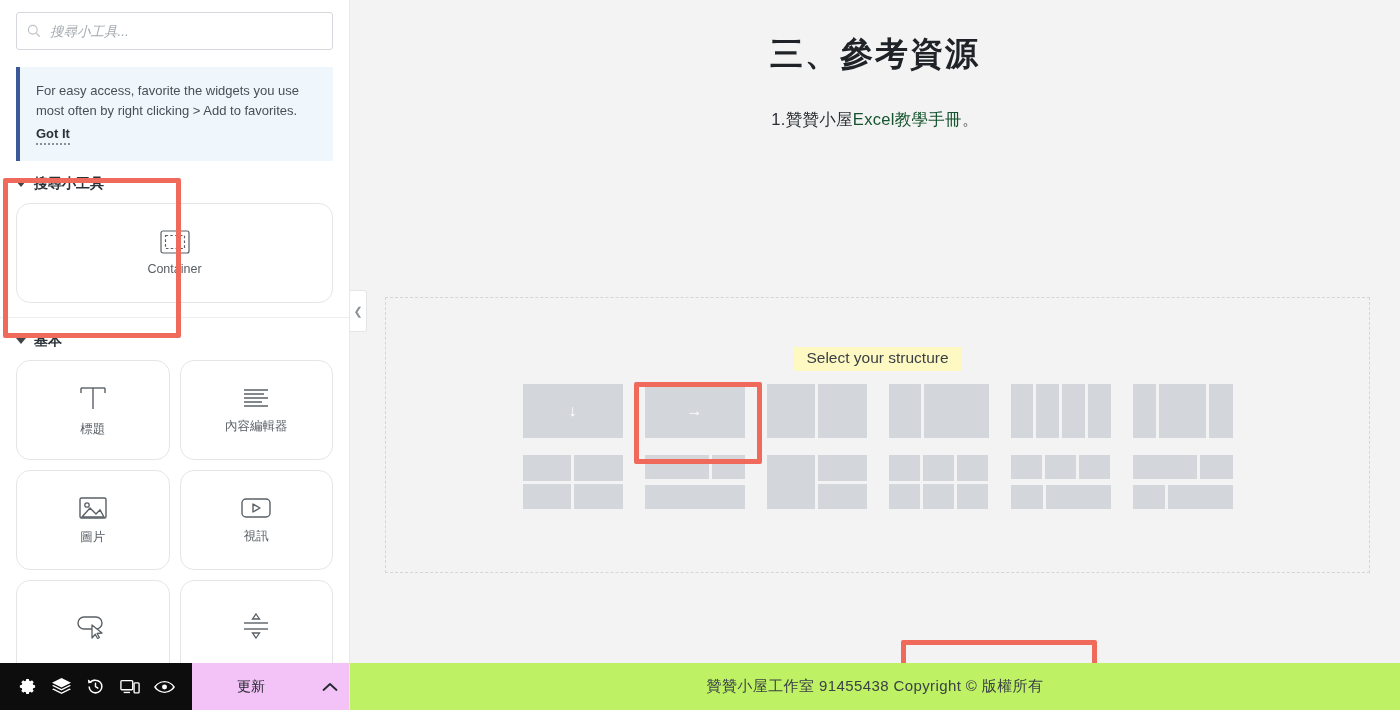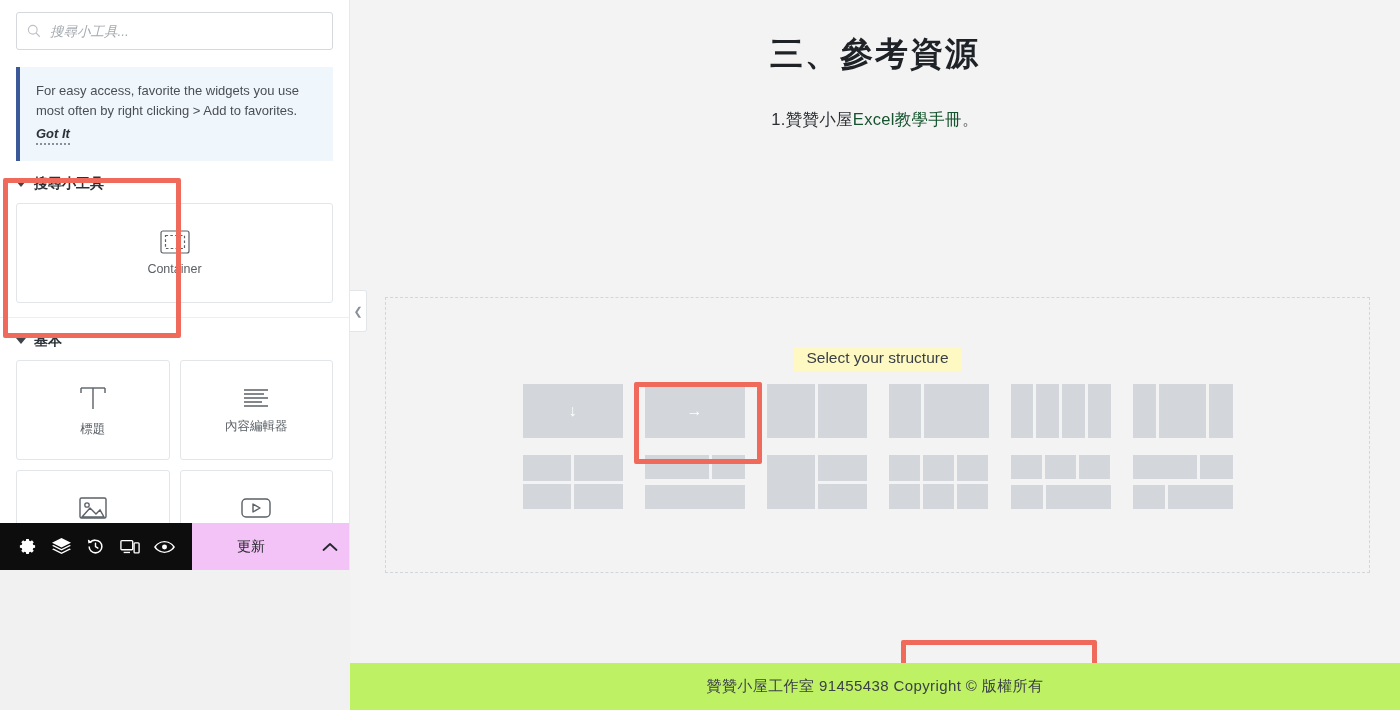--- a/index.html
+++ b/index.html
@@ -5,21 +5,21 @@
   * { box-sizing: border-box; margin: 0; padding: 0; }
   html, body {
     width: 1400px; height: 710px;
     font-family: "Liberation Sans", sans-serif;
     overflow: hidden; background: #f1f1f1;
   }
   .app { display: flex; width: 1400px; height: 710px; position: relative; }
 
   
   .panel {
-    width: 350px; height: 570px; background: #ffffff;
+    width: 350px; height: 710px; background: #ffffff;
     border-right: 1px solid #e6e9ec; position: relative;
     display: flex; flex-direction: column; overflow: hidden;
   }
   .panel-scroll { flex: 1; overflow: hidden; }
 
   .search-wrap { padding: 12px 16px 8px 16px; }
   .search-box {
     height: 38px; border: 1px solid #d5d8dc; border-radius: 3px;
     display: flex; align-items: center; padding: 0 10px; background: #fff;
   }
@@ -31,37 +31,37 @@
   }
   .search-input::placeholder { color: #a4a9ae; font-style: italic; }
 
   .notice {
     margin: 9px 16px 0 16px; background: #eff6fc; border-left: 4px solid #3b5998;
     padding: 14px 16px 16px 16px;
   }
   .notice p { font-size: 13px; color: #4a4f55; line-height: 1.55; }
   .notice .got {
     display: inline-block; margin-top: 5px; font-size: 13px; font-weight: bold;
-    font-style: italic; color: #2c3338; border-bottom: 2px dotted #8a9099;
+    color: #2c3338; border-bottom: 2px dotted #8a9099;
     padding-bottom: 2px; cursor: pointer;
   }
 
   .section { position: relative; }
   .section-head {
     display: flex; align-items: center; gap: 8px;
     padding: 14px 16px 10px 16px; font-size: 14px; font-weight: bold; color: #2c3338;
   }
   .caret { width: 0; height: 0; border-left: 5px solid transparent;
            border-right: 5px solid transparent; border-top: 6px solid #3f444a; }
   .sec-divider { height: 1px; background: #eceef0; margin: 0; }
 
   .wgrid { display: grid; grid-template-columns: 1fr 1fr; gap: 10px; padding: 0 16px 14px 16px; }
   .wgrid.one { grid-template-columns: 1fr; }
   .wcell {
-    background: #fff; border: 1px solid #e3e6e9; border-radius: 3px;
+    background: #fff; border: 1px solid #e3e6e9; border-radius: 14px;
     height: 100px; display: flex; flex-direction: column;
     align-items: center; justify-content: center; gap: 8px; cursor: pointer;
   }
   .wcell .wlabel { font-size: 12.5px; color: #5a6066; }
   .wcell svg { display: block; }
 
   
   .anno {
     position: absolute; border: 5px solid #ef6a5a; border-radius: 2px;
     pointer-events: none; z-index: 40;

